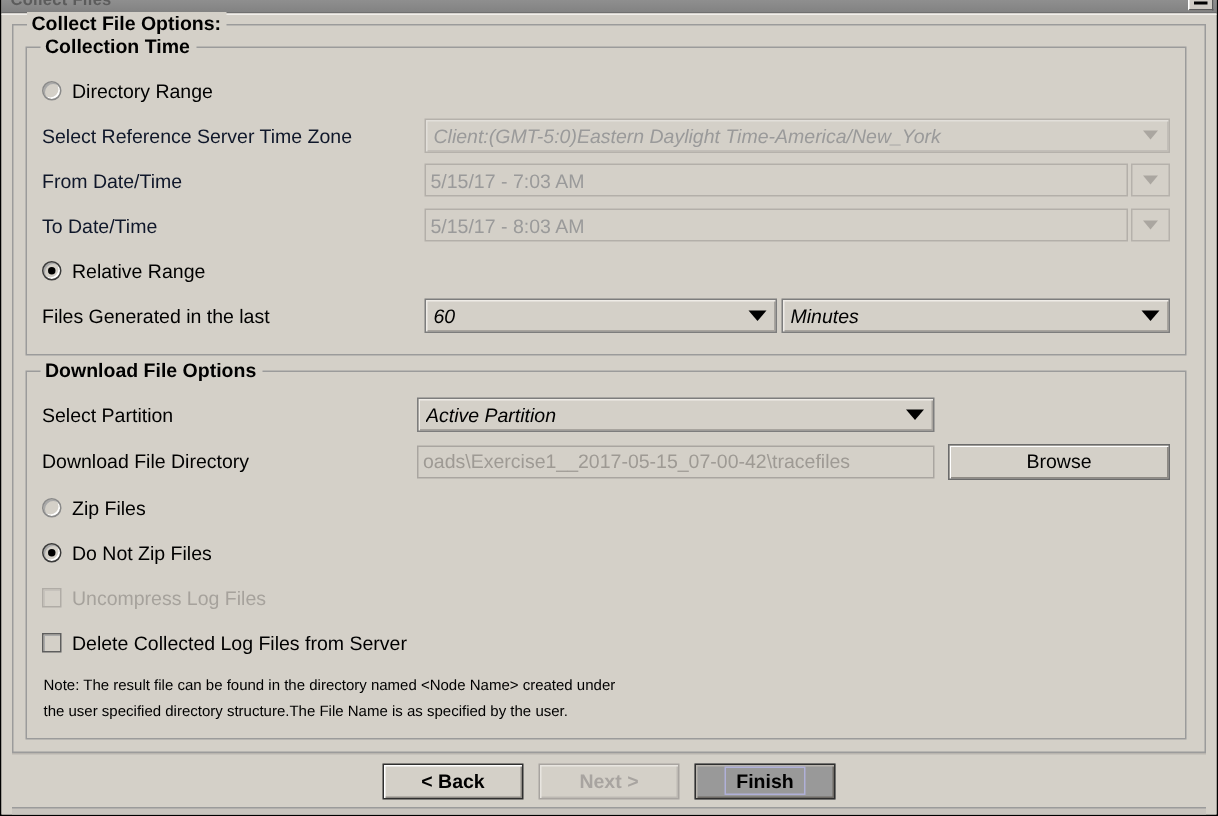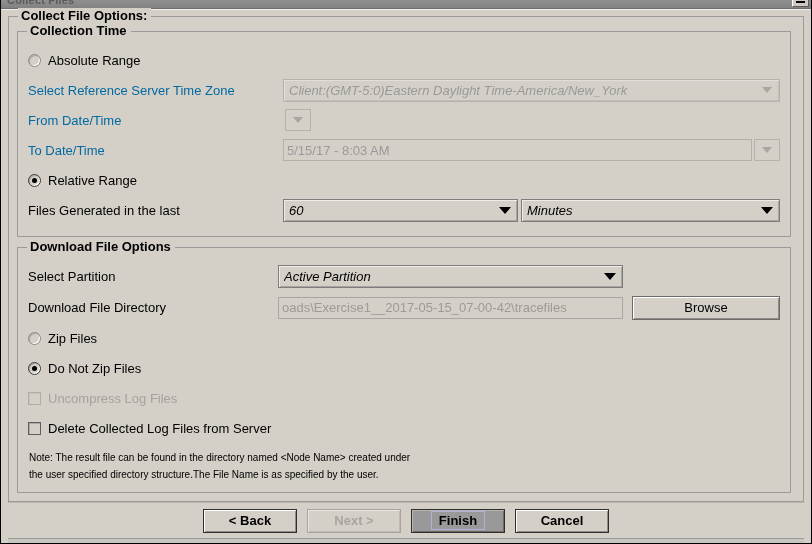--- a/index.html
+++ b/index.html
@@ -100,21 +100,21 @@
     height: 30px;
     flex: 0 0 auto;
   }
   .row.tall { height: 31px; }
 
   .field-label {
     font-size: 13px;
     color: #000;
     white-space: nowrap;
   }
-  .field-label.disabled { color: #0369a1; }
+  .field-label.disabled { color: #0f172a; }
 
   
   .choice {
     display: flex; align-items: center;
     gap: 7px;
     white-space: nowrap;
   }
   .radio {
     width: 13px; height: 13px; border-radius: 50%;
     background: #d4d0c8;
@@ -271,36 +271,39 @@
 
     <div class="group" id="grp-collect-file-options">
       <div class="group-title">Collect File Options:</div>
 
       <div class="group" id="grp-collection-time">
         <div class="group-title">Collection Time</div>
 
         <div class="row">
           <div class="choice">
             <span class="radio"></span>
-            <span class="choice-label">Absolute Range</span>
+            <span class="choice-label">Directory Range</span>
           </div>
         </div>
 
         <div class="row">
           <div class="field-label disabled" style="width:255px">Select Reference Server Time Zone</div>
           <div class="combo disabled" style="flex:1 1 auto">
             <span class="combo-value">Client:(GMT-5:0)Eastern Daylight Time-America/New_York</span>
             <span class="arrow-box">
                 <span class="arrow small disabled"></span>
               </span>
           </div>
         </div>
 
         <div class="row">
           <div class="field-label disabled" style="width:255px">From Date/Time</div>
+          <div class="textfield disabled" style="flex:1 1 auto">
+            <span>5/15/17 - 7:03 AM</span>
+          </div>
           <div class="arrow-btn">
             <span class="arrow small disabled"></span>
           </div>
         </div>
 
         <div class="row">
           <div class="field-label disabled" style="width:255px">To Date/Time</div>
           <div class="textfield disabled" style="flex:1 1 auto">
             <span>5/15/17 - 8:03 AM</span>
           </div>
@@ -394,20 +397,17 @@
     <div id="buttonbar">
       <div class="btn">
         <span>&lt; Back</span>
       </div>
       <div class="btn disabled">
         <span>Next &gt;</span>
       </div>
       <div class="btn pressed">
         <span class="btn-inner">Finish</span>
       </div>
-      <div class="btn">
-        <span>Cancel</span>
-      </div>
     </div>
 
     <div id="bottom-edge"></div>
   </div>
 </div>
 
 </body></html>

